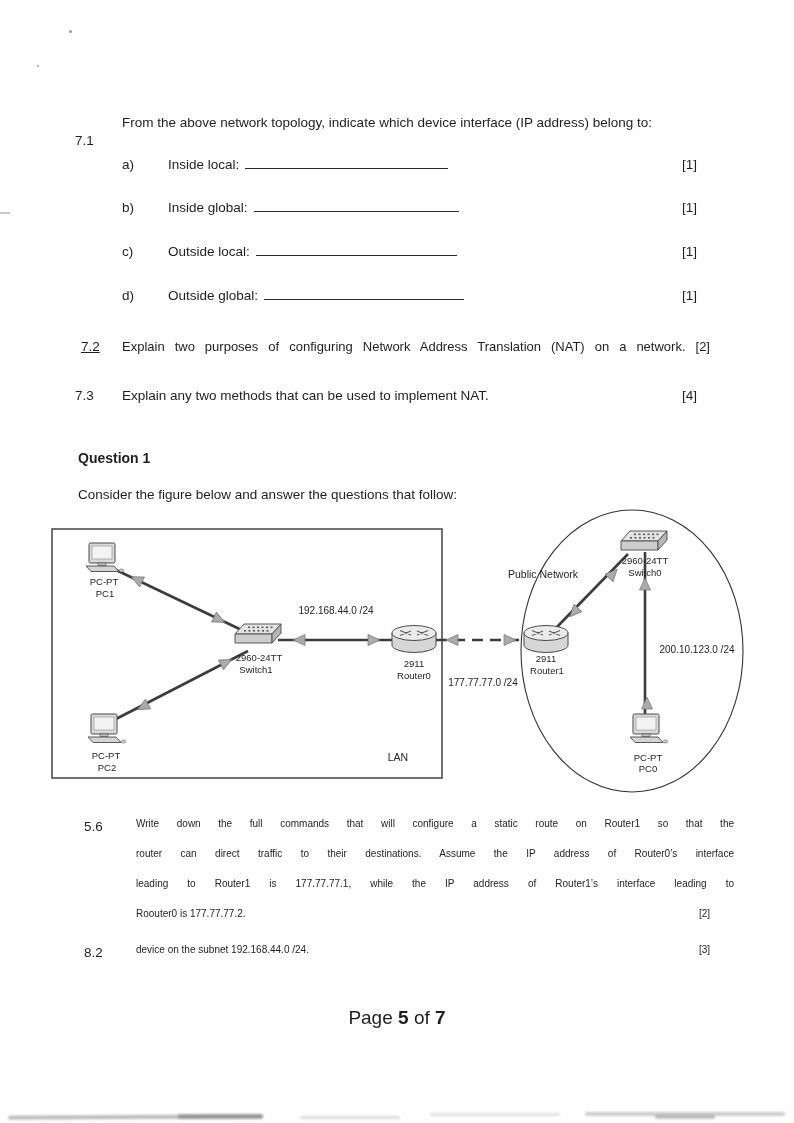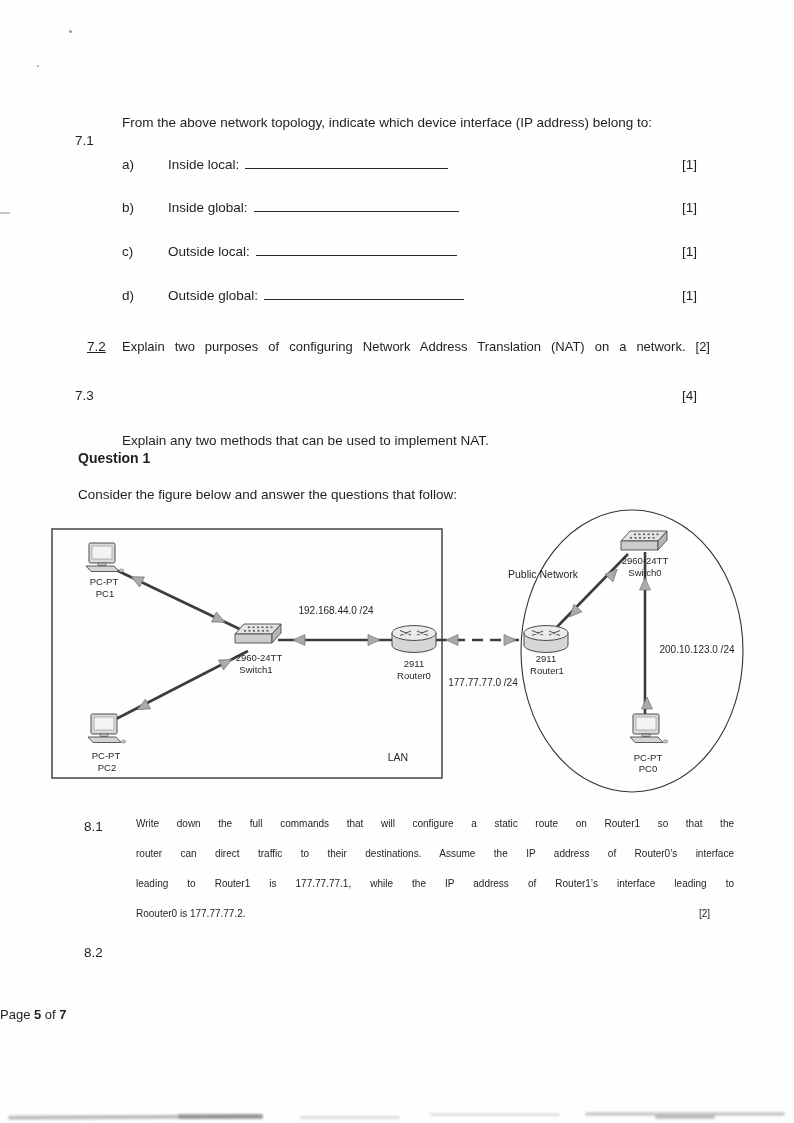--- a/index.html
+++ b/index.html
@@ -38,21 +38,21 @@
   .para { position: absolute; left: 136px; width: 598px; font-size: 10px; }
   .jline { height: 30px; text-align: justify; text-align-last: justify; white-space: nowrap; }
   .jline-wrap { height: 30px; display: flex; align-items: baseline; padding-right: 24px; text-align: right; }
   .jline-wrap .marks { margin-left: auto; }
 
   .q72-line {
     position: absolute; left: 122px; right: 84px;
     font-size: 13px; text-align: justify; text-align-last: justify;
   }
 
-  .footer-line { position: absolute; left: 0; width: 794px; text-align: left; font-size: 13px; }
+  .footer-line { position: absolute; left: 0; width: 794px; text-align: center; font-size: 19px; }
 
   
   svg text {
     font-family: "Liberation Sans", "DejaVu Sans", sans-serif;
     fill: #262626;
   }
   .dev-label { font-size: 9.5px; }
   .net-label { font-size: 10px; }
   .zone-label { font-size: 10.5px; }
 
@@ -88,28 +88,28 @@
   <span class="blank w-c"></span>
   <span class="item-marks">[1]</span>
 </div>
 <div class="item-row" style="top:281px;">
   <span class="item-letter">d)</span>
   <span class="item-label">Outside global:</span>
   <span class="blank w-d"></span>
   <span class="item-marks">[1]</span>
 </div>
 
-<div class="abs qnum" style="left:87px; top:339px;text-decoration:underline;">7.2</div>
+<div class="abs qnum" style="left:81px; top:339px;text-decoration:underline;">7.2</div>
 <div class="q72-line" style="top:339px;">
   <span>Explain two purposes of configuring Network Address Translation (NAT) on a network.</span>
   <span>[2]</span>
 </div>
 
 <div class="abs qnum" style="left:75px; top:388px;">7.3</div>
-<div class="abs fs" style="left:122px; top:388px;margin-top:45px;">Explain any two methods that can be used to implement NAT.</div>
+<div class="abs fs" style="left:122px; top:388px;">Explain any two methods that can be used to implement NAT.</div>
 <div class="abs fs" style="top:388px; right:97px;">[4]</div>
 
 <div class="abs bold" style="left:78px; top:450px; font-size:14px;">Question 1</div>
 <div class="abs fs" style="left:78px; top:487px;">Consider the figure below and answer the questions that follow:</div>
 
 <svg class="abs" style="left:0; top:500px;" width="794" height="312" viewBox="0 500 794 312">
 
   <rect x="52" y="529" width="390" height="249" fill="none" stroke="#4f4f4f" stroke-width="1.6"></rect>
   <ellipse cx="632" cy="651" rx="111" ry="141" fill="none" stroke="#333333" stroke-width="1.1"></ellipse>
 
@@ -194,33 +194,37 @@
   <text class="dev-label" x="546" y="662" text-anchor="middle">2911</text>
   <text class="dev-label" x="547" y="674" text-anchor="middle">Router1</text>
 
   <text class="net-label" x="336" y="614" text-anchor="middle">192.168.44.0 /24</text>
   <text class="net-label" x="483" y="686" text-anchor="middle">177.77.77.0 /24</text>
   <text class="net-label" x="697" y="653" text-anchor="middle">200.10.123.0 /24</text>
   <text class="zone-label" x="398" y="761" text-anchor="middle">LAN</text>
   <text class="zone-label" x="543" y="578" text-anchor="middle">Public Network</text>
 </svg>
 
-<div class="abs qnum" style="left:84px; top:819px;">8.1</div>
+<div class="abs qnum" style="left:84px; top:819px;">5.6</div>
 <div class="para" style="top:818px;">
   <div class="jline">Write down the full commands that will configure a static route on Router1 so that the</div>
   <div class="jline">router can direct traffic to their destinations. Assume the IP address of Router0’s interface</div>
   <div class="jline">leading to Router1 is 177.77.77.1, while the IP address of Router1’s interface leading to</div>
   <div class="jline-wrap">
     <span>Roouter0 is 177.77.77.2.</span>
     <span class="marks">[2]</span>
   </div>
 </div>
 
 <div class="abs qnum" style="left:84px; top:945px;">8.2</div>
 <div class="para" style="top:944px;">
+  <div class="jline-wrap">
+    <span>device on the subnet 192.168.44.0 /24.</span>
+    <span class="marks">[3]</span>
+  </div>
 </div>
 
 <div class="footer-line" style="top:1007px;">
   <span>Page</span>
   <span class="bold">5</span>
   <span>of</span>
   <span class="bold">7</span>
 </div>
 
 <div class="smudge" style="left:8px;  top:1115px; width:255px; height:4px; background:rgba(70,70,70,0.35); transform:rotate(-0.3deg);"></div>

